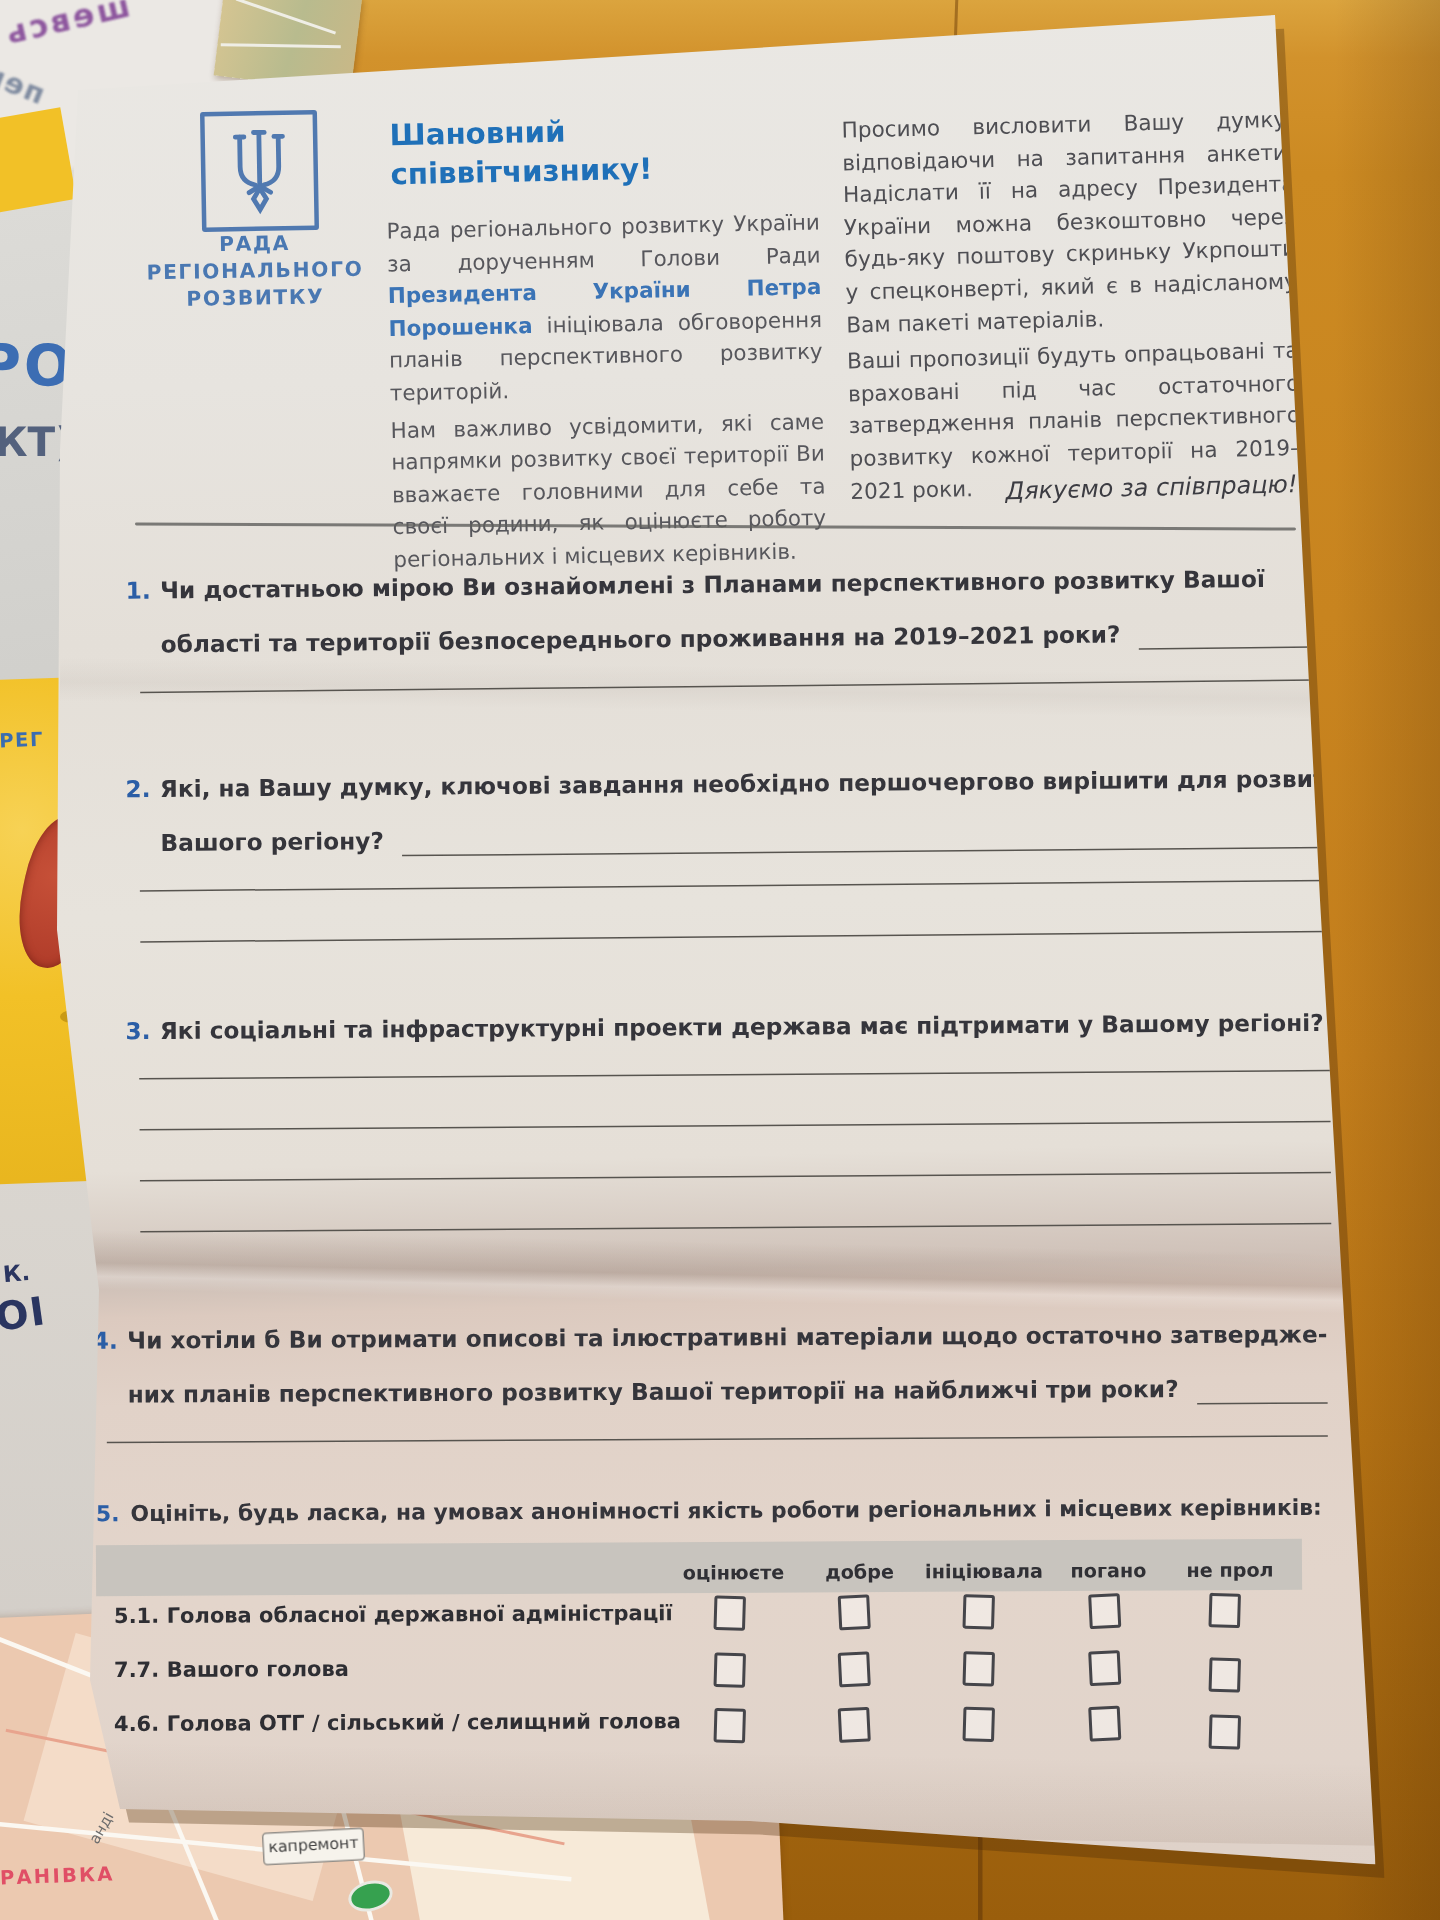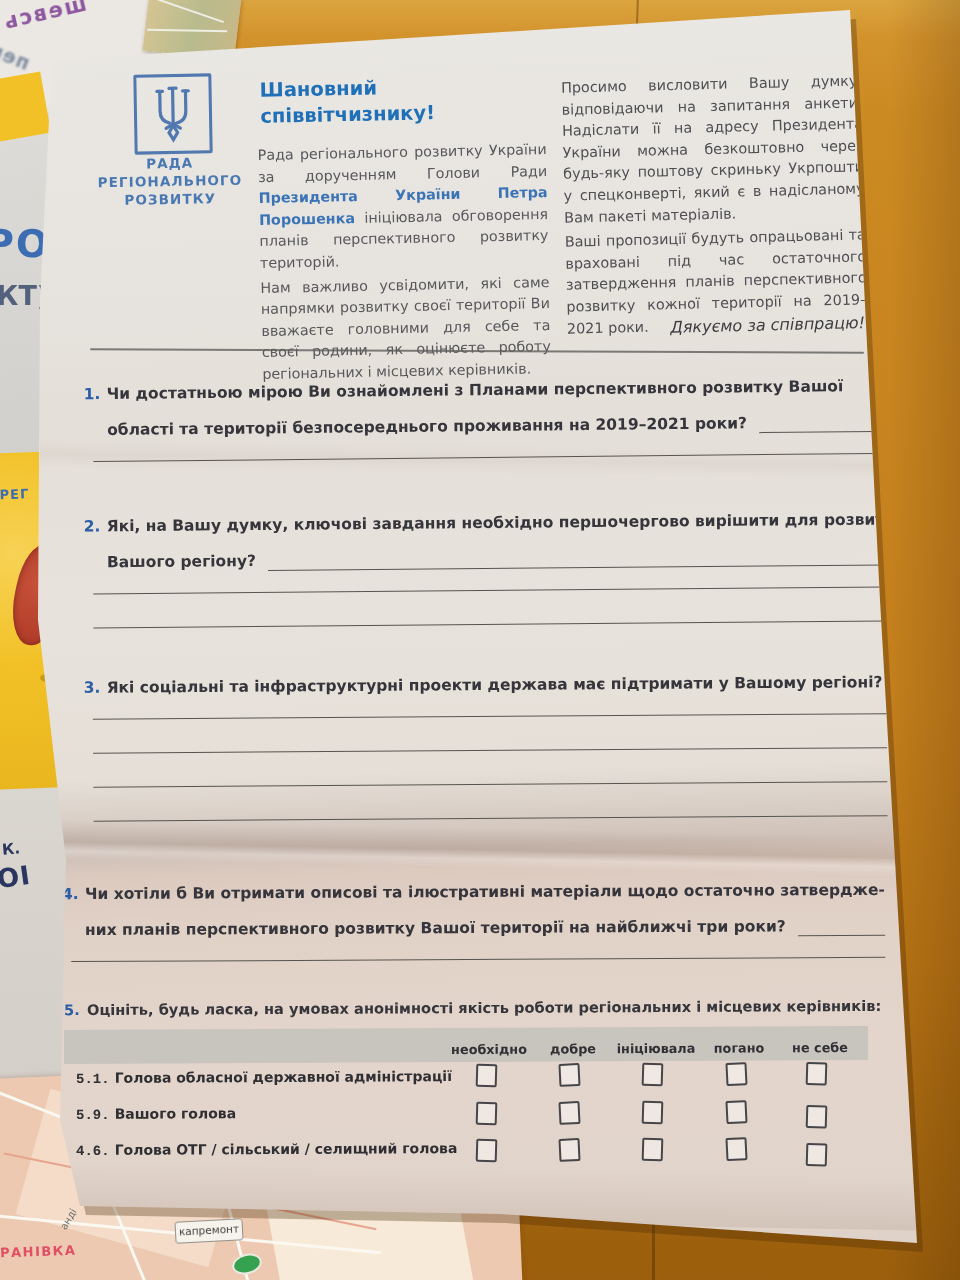--- a/index.html
+++ b/index.html
@@ -72,21 +72,21 @@
   .q1{left:84px;top:372px;width:780px;transform:rotate(-.6deg);}
   .q2{left:84px;top:505px;width:780px;transform:rotate(-.5deg);}
   .q3{left:84px;top:667px;width:780px;transform:rotate(-.4deg);}
   .q4{left:62px;top:874px;width:800px;transform:rotate(-.3deg);}
   .q5{left:64px;top:990px;width:802px;transform:rotate(-.3deg);font-size:14.6px;}
   .rating-head{left:64px;top:1028px;width:804px;height:34px;background:#c8c4be;transform:rotate(-.3deg);}
   .head-label{position:absolute;bottom:5px;transform:translateX(-50%);font-size:12.8px;font-weight:bold;color:#303035;white-space:nowrap;}
   .rrow{left:64px;width:804px;height:32px;transform:rotate(-.3deg);}
   .r1{top:1062px;}.r2{top:1098px;}.r3{top:1134px;}
   .rlabel{position:absolute;left:12px;top:6px;font-size:14px;font-weight:bold;color:#2e2e33;white-space:nowrap;}
-  .rlabel .rnum{margin-right:5px;font-family:Liberation Mono, monospace;}
+  .rlabel .rnum{margin-right:5px;}
   .cbx{position:absolute;top:2px;width:17px;height:19px;border:2px solid #45454a;border-radius:2px;background:rgba(255,255,255,.45);}
   .cbx:nth-of-type(odd){transform:rotate(-2.5deg);}
   .cbx:nth-of-type(even){transform:rotate(2deg);}
   .r2 .cbx{top:4px;} .r3 .cbx{top:5px;}
   .r2 .cbx:last-of-type{top:9px;} .r3 .cbx:last-of-type{top:11px;}
 </style>
 </head>
 <body>
 
 <div class="photo">
@@ -221,37 +221,37 @@
     </section>
 
     <section class="question q5">
       <span class="qnum">5.</span>
       <div class="qline">
           <span class="qtext">Оцініть, будь ласка, на умовах анонімності якість роботи регіональних і місцевих керівників:</span>
         </div>
     </section>
 
     <div class="abs rating-head">
-      <span class="head-label" style="left:425px;">необхідно</span>
+      <span class="head-label" style="left:425px;">оцінюєте</span>
       <span class="head-label" style="left:509px;">добре</span>
       <span class="head-label" style="left:592px;">ініціювала</span>
       <span class="head-label" style="left:675px;">погано</span>
-      <span class="head-label" style="left:756px;">не себе</span>
+      <span class="head-label" style="left:756px;">не прол</span>
     </div>
 
     <div class="abs rrow r1">
       <span class="rlabel"><span class="rnum">5.1.</span><span>Голова обласної державної адміністрації</span></span>
       <span class="cbx" style="left:412px;"></span>
       <span class="cbx" style="left:495px;"></span>
       <span class="cbx" style="left:578px;"></span>
       <span class="cbx" style="left:662px;"></span>
       <span class="cbx" style="left:742px;"></span>
     </div>
     <div class="abs rrow r2">
-      <span class="rlabel"><span class="rnum">5.9.</span><span>Вашого голова</span></span>
+      <span class="rlabel"><span class="rnum">7.7.</span><span>Вашого голова</span></span>
       <span class="cbx" style="left:412px;"></span>
       <span class="cbx" style="left:495px;"></span>
       <span class="cbx" style="left:578px;"></span>
       <span class="cbx" style="left:662px;"></span>
       <span class="cbx" style="left:742px;"></span>
     </div>
     <div class="abs rrow r3">
       <span class="rlabel"><span class="rnum">4.6.</span><span>Голова ОТГ / сільський / селищний голова</span></span>
       <span class="cbx" style="left:412px;"></span>
       <span class="cbx" style="left:495px;"></span>

